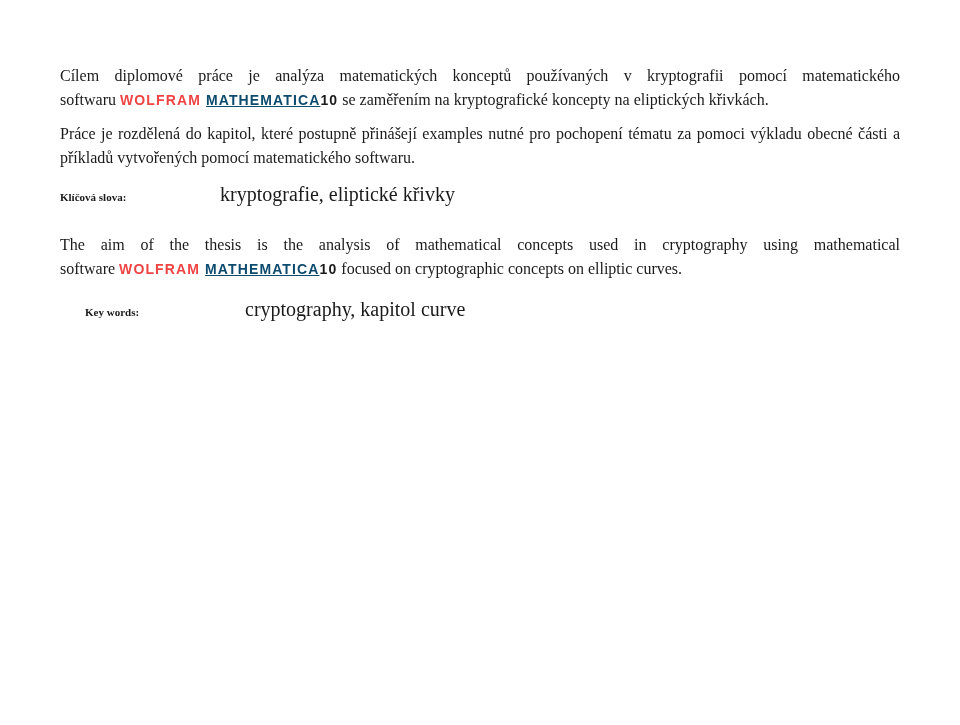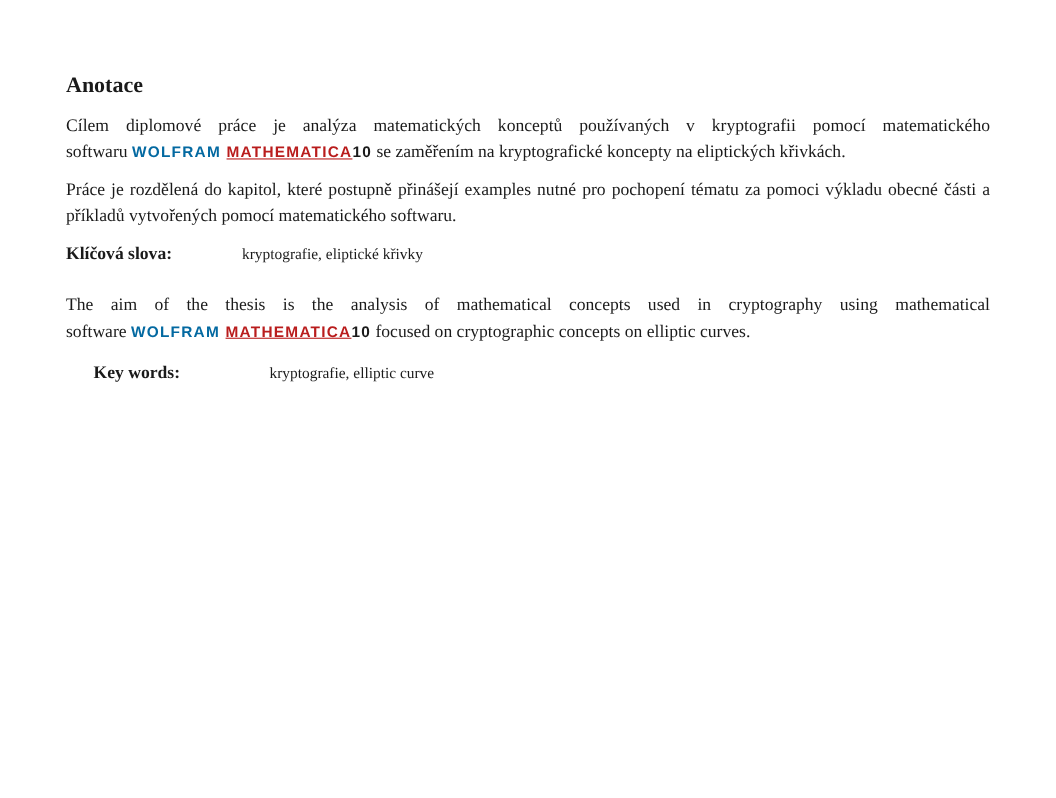--- a/index.html
+++ b/index.html
@@ -39,62 +39,61 @@
 
     .wolfram-brand {
       font-family: Arial, sans-serif;
       font-size: 14px;
       font-weight: bold;
       letter-spacing: 0.08em;
       text-transform: uppercase;
     }
 
     .wolfram-part {
-      color: #0369a1;
+      color: #ef4444;
     }
 
     .mathematica-part {
-      color: #b91c1c;
+      color: #0c4a6e;
       text-decoration: underline;
     }
 
     .keywords-row {
       display: flex;
       align-items: baseline;
       margin-bottom: 24px;
       margin-top: 10px;
     }
 
     .keywords-label {
       font-weight: bold;
-      font-size: 16px;
+      font-size: 11px;
       min-width: 160px;
       flex-shrink: 0;
     }
 
     .keywords-value {
-      font-size: 14px;
+      font-size: 20px;
     }
 
     .section-gap {
       margin-top: 24px;
     }
 
     .section-gap-sm {
       margin-top: 14px;
       margin-left: 25px;
     }
   </style>
 </head>
 <body>
 
 <div class="page-content">
 
   <div class="section-gap">
-    <div class="section-title">Anotace</div>
 
     <p class="body-text">
       <span>Cílem diplomové práce je analýza matematických konceptů používaných v kryptografii pomocí matematického softwaru&nbsp;</span><span class="wolfram-brand"><span class="wolfram-part">WOLFRAM</span><span>&nbsp;</span><span class="mathematica-part">MATHEMATICA</span><span>10</span></span><span>&nbsp;se zaměřením na kryptografické koncepty na eliptických křivkách.</span>
     </p>
 
     <p class="body-text">Práce je rozdělená do kapitol, které postupně přinášejí examples nutné pro pochopení tématu za pomoci výkladu obecné části a příkladů vytvořených pomocí matematického softwaru.</p>
 
     <div class="keywords-row">
       <span class="keywords-label">Klíčová slova:</span>
       <span class="keywords-value">kryptografie, eliptické křivky</span>
@@ -103,17 +102,17 @@
 
   <div class="section-gap">
 
     <p class="body-text">
       <span>The aim of the thesis is the analysis of mathematical concepts used in cryptography using mathematical software&nbsp;</span><span class="wolfram-brand"><span class="wolfram-part">WOLFRAM</span><span>&nbsp;</span><span class="mathematica-part">MATHEMATICA</span><span>10</span></span><span>&nbsp;focused on cryptographic concepts on elliptic curves.</span>
     </p>
 
 
     <div class="keywords-row section-gap-sm">
       <span class="keywords-label">Key words:</span>
-      <span class="keywords-value">kryptografie, elliptic curve</span>
+      <span class="keywords-value">cryptography, kapitol curve</span>
     </div>
   </div>
 
 </div>
 
 </body></html>

